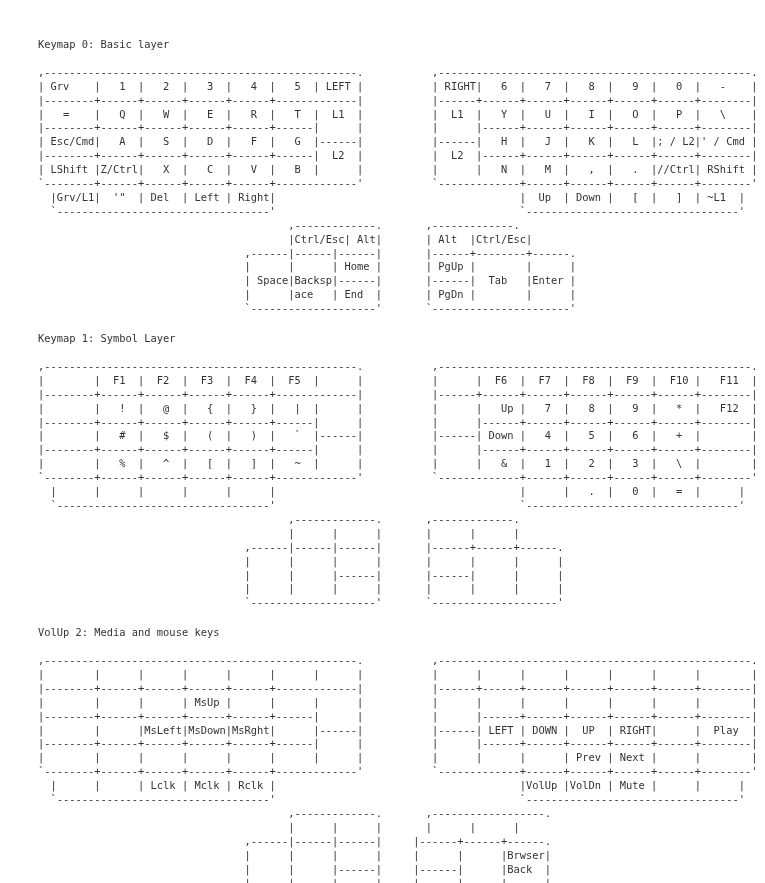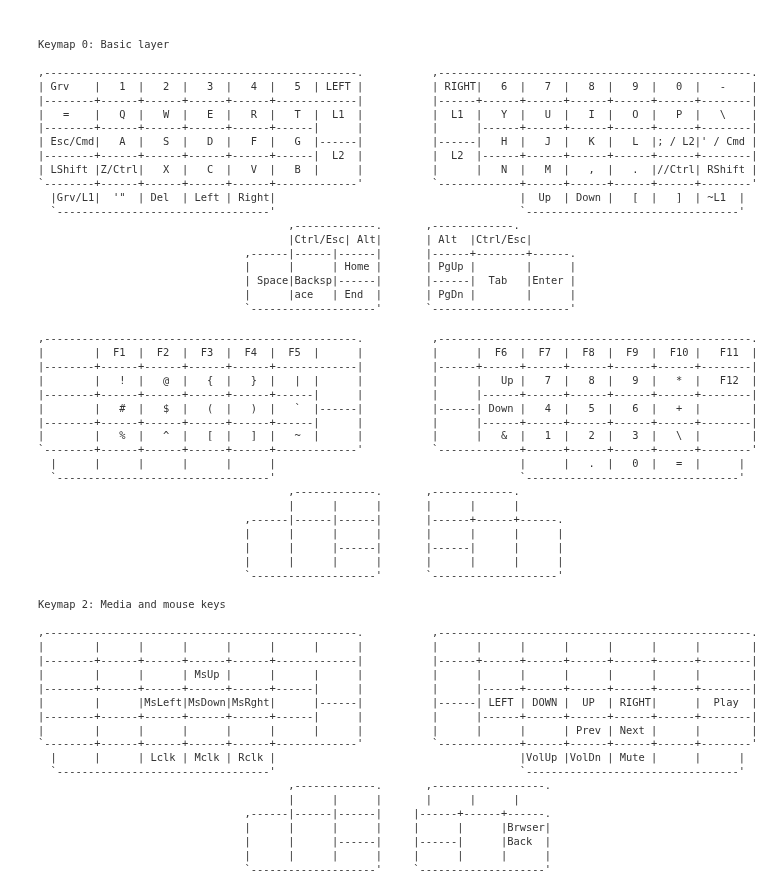--- a/index.html
+++ b/index.html
@@ -51,20 +51,21 @@
                                         ,-------------.       ,-------------.
                                         |Ctrl/Esc| Alt|       | Alt  |Ctrl/Esc|
                                  ,------|------|------|       |------+--------+------.
                                  |      |      | Home |       | PgUp |        |      |
                                  | Space|Backsp|------|       |------|  Tab   |Enter |
                                  |      |ace   | End  |       | PgDn |        |      |
                                  `--------------------'       `----------------------'</pre>
   </section>
 
   <section class="keymap-section">
+    <div class="km-title">Keymap 1: Symbol Layer</div>
     <pre class="km-art">,--------------------------------------------------.           ,--------------------------------------------------.
 |        |  F1  |  F2  |  F3  |  F4  |  F5  |      |           |      |  F6  |  F7  |  F8  |  F9  |  F10 |   F11  |
 |--------+------+------+------+------+-------------|           |------+------+------+------+------+------+--------|
 |        |   !  |   @  |   {  |   }  |   |  |      |           |      |   Up |   7  |   8  |   9  |   *  |   F12  |
 |--------+------+------+------+------+------|      |           |      |------+------+------+------+------+--------|
 |        |   #  |   $  |   (  |   )  |   `  |------|           |------| Down |   4  |   5  |   6  |   +  |        |
 |--------+------+------+------+------+------|      |           |      |------+------+------+------+------+--------|
 |        |   %  |   ^  |   [  |   ]  |   ~  |      |           |      |   &amp;  |   1  |   2  |   3  |   \  |        |
 `--------+------+------+------+------+-------------'           `-------------+------+------+------+------+--------'
   |      |      |      |      |      |                                       |      |   .  |   0  |   =  |      |
@@ -72,21 +73,21 @@
                                         ,-------------.       ,-------------.
                                         |      |      |       |      |      |
                                  ,------|------|------|       |------+------+------.
                                  |      |      |      |       |      |      |      |
                                  |      |      |------|       |------|      |      |
                                  |      |      |      |       |      |      |      |
                                  `--------------------'       `--------------------'</pre>
   </section>
 
   <section class="keymap-section">
-    <div class="km-title">Keymap 2: Media and mouse keys</div>
+    <div class="km-title">VolUp 2: Media and mouse keys</div>
     <pre class="km-art">,--------------------------------------------------.           ,--------------------------------------------------.
 |        |      |      |      |      |      |      |           |      |      |      |      |      |      |        |
 |--------+------+------+------+------+-------------|           |------+------+------+------+------+------+--------|
 |        |      |      | MsUp |      |      |      |           |      |      |      |      |      |      |        |
 |--------+------+------+------+------+------|      |           |      |------+------+------+------+------+--------|
 |        |      |MsLeft|MsDown|MsRght|      |------|           |------| LEFT | DOWN |  UP  | RIGHT|      |  Play  |
 |--------+------+------+------+------+------|      |           |      |------+------+------+------+------+--------|
 |        |      |      |      |      |      |      |           |      |      |      | Prev | Next |      |        |
 `--------+------+------+------+------+-------------'           `-------------+------+------+------+------+--------'
   |      |      | Lclk | Mclk | Rclk |                                       |VolUp |VolDn | Mute |      |      |

